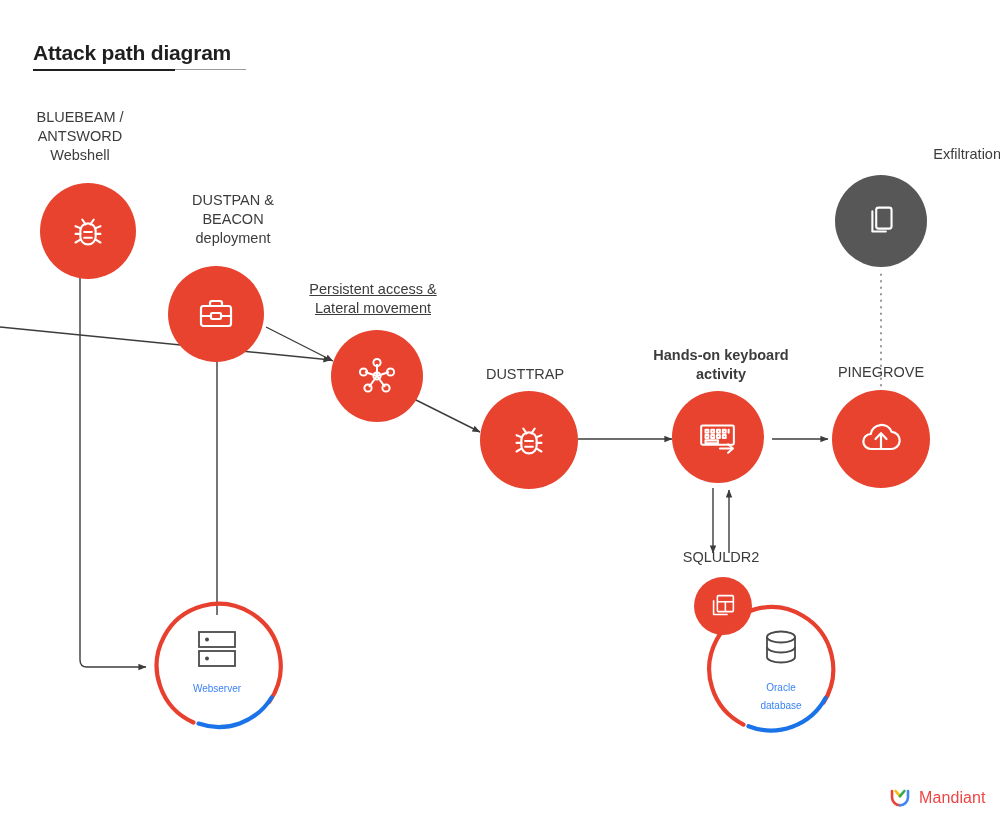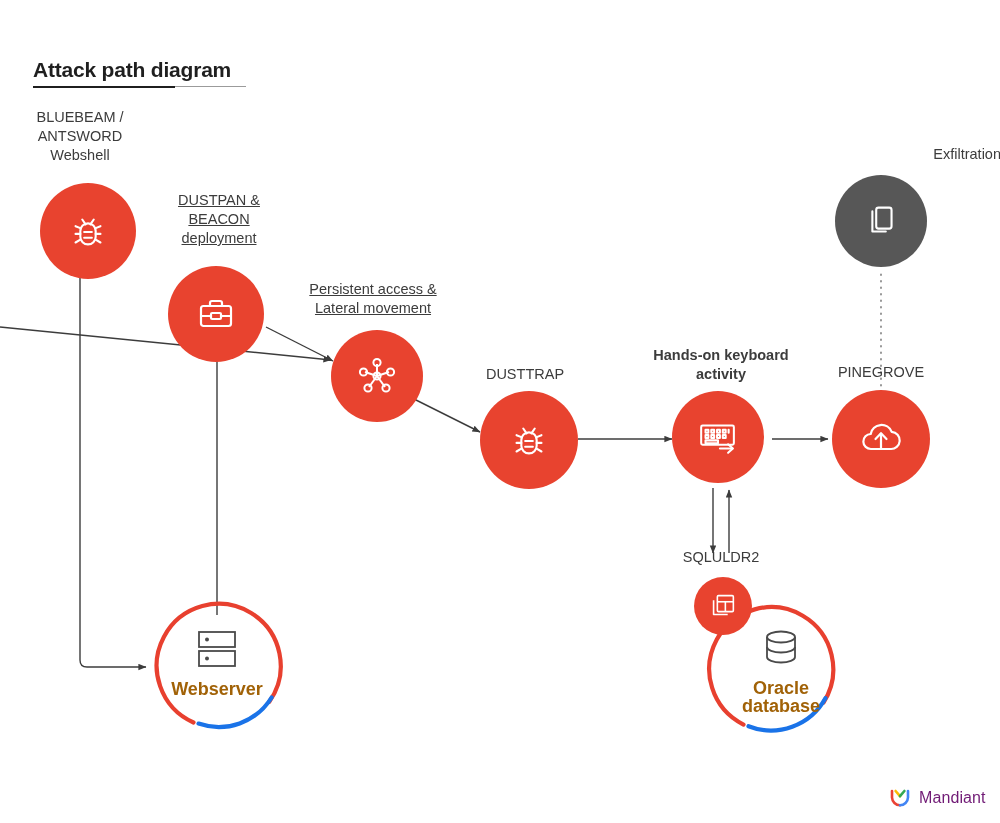--- a/index.html
+++ b/index.html
@@ -14,21 +14,21 @@
     position: relative;
     width: 1000px;
     height: 823px;
     background: #ffffff;
   }
 
   
   #title-wrap {
     position: absolute;
     left: 33px;
-    top: 59px;
+    top: 42px;
     text-align: right;
   }
   #page-title {
     font-size: 21px;
     font-weight: bold;
     color: #1f1f1f;
     letter-spacing: -0.2px;
     line-height: 1;
     white-space: nowrap;
   }
@@ -79,40 +79,39 @@
     left: 0; top: 0;
     width: 100%; height: 100%;
     display: flex;
     flex-direction: column;
     align-items: center;
     justify-content: center;
   }
   .ring-icon { display:block; }
   .ring-label {
     margin-top: 6px;
-    font-size: 18px;
+    font-size: 10px;
     line-height: 18px;
-    color: #a16207;
+    color: #3b82f6;
     text-align: center;
     white-space: pre-line;
-    font-weight: bold;
   }
 
   
   #footer-logo {
     position: absolute;
     left: 888px;
     top: 786px;
     display: flex;
     align-items: center;
     gap: 7px;
   }
   #footer-logo .logo-text {
     font-size: 16px;
-    color: #701a75;
+    color: #ef4444;
     letter-spacing: 0.1px;
   }
 </style>
 </head>
 <body>
 
 <div id="page">
 
   <div id="title-wrap">
     <div id="page-title">Attack path diagram</div>
@@ -165,21 +164,21 @@
           <path d="M16 33 L11 36"></path>
           <path d="M32 21 L37 19"></path>
           <path d="M32 27 L37 27"></path>
           <path d="M32 33 L37 36"></path>
         </g>
       </svg>
     </div>
   </div>
 
   <div class="node" style="left:97px; top:191px;">
-    <div class="node-label" style="left:2px; top:0;text-decoration:underline;">DUSTPAN &amp;
+    <div class="node-label" style="left:16px; top:0;">DUSTPAN &amp;
 BEACON
 deployment</div>
     <div class="circle red" style="position:absolute; left:71px; top:75px; width:96px; height:96px;">
       <svg width="48" height="48" viewBox="0 0 48 48">
         <g fill="none" stroke="#ffffff" stroke-width="2.2" stroke-linejoin="round" stroke-linecap="round">
           <path d="M18 16 v-3 a2 2 0 0 1 2-2 h8 a2 2 0 0 1 2 2 v3"></path>
           <rect x="9" y="16" width="30" height="20" rx="2.5"></rect>
           <path d="M9 26 h30"></path>
           <rect x="19" y="23" width="10" height="6" rx="1.2" fill="#e8432f"></rect>
         </g>

